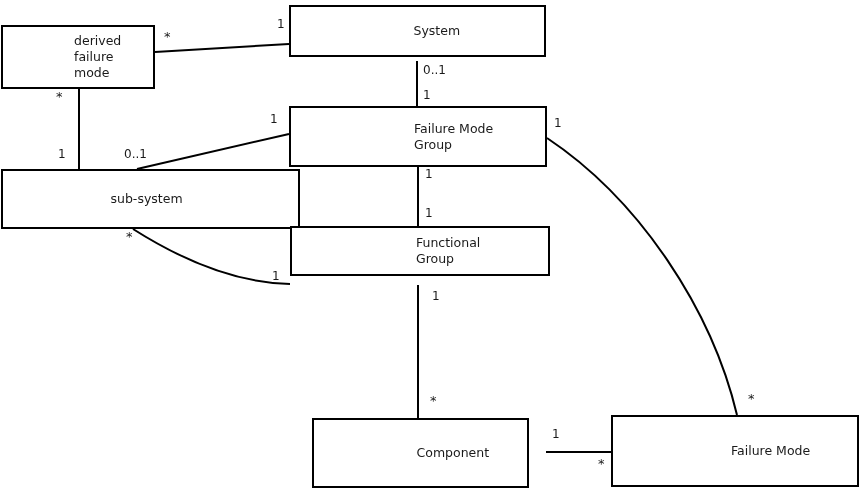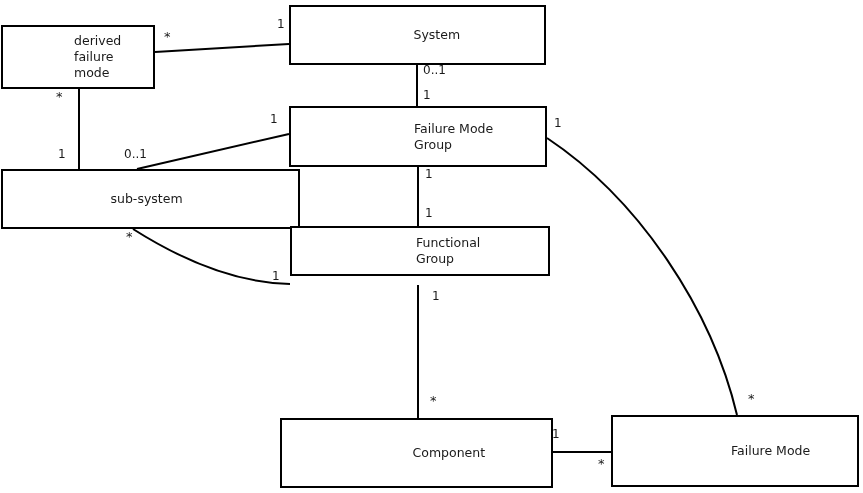--- a/index.html
+++ b/index.html
@@ -80,39 +80,39 @@
 
     <path d="M 547 138 C 640 200 712 310 737 415" stroke="#000000" stroke-width="2" fill="none"></path>
   </svg>
 
   <div class="uml-box" style="left:1px; top:25px; width:154px; height:64px;">
     <div class="uml-box-label">derived
 failure
 mode</div>
   </div>
 
-  <div class="uml-box" style="left:289px; top:5px; width:257px; height:60px;padding-left:36px;">
+  <div class="uml-box" style="left:289px; top:5px; width:257px; height:52px;padding-left:36px;">
     <div class="uml-box-label">System</div>
   </div>
 
   <div class="uml-box" style="left:289px; top:106px; width:258px; height:61px;">
     <div class="uml-box-label">Failure Mode
 Group</div>
   </div>
 
   <div class="uml-box" style="left:1px; top:169px; width:299px; height:60px;">
     <div class="uml-box-label" style="margin-left:-40px;">sub-system</div>
   </div>
 
   <div class="uml-box" style="left:290px; top:226px; width:260px; height:50px;">
     <div class="uml-box-label">Functional
 Group</div>
   </div>
 
-  <div class="uml-box" style="left:280px; top:418px; width:273px; height:70px;">
+  <div class="uml-box" style="left:312px; top:418px; width:217px; height:70px;">
     <div class="uml-box-label">Component</div>
   </div>
 
   <div class="uml-box" style="left:611px; top:415px; width:248px; height:72px;">
     <div class="uml-box-label">Failure Mode</div>
   </div>
 
   <div class="mult-label mult-star" style="left:164px; top:31px;">*</div>
   <div class="mult-label" style="left:277px; top:18px;">1</div>
   <div class="mult-label" style="left:423px; top:64px;">0..1</div>

